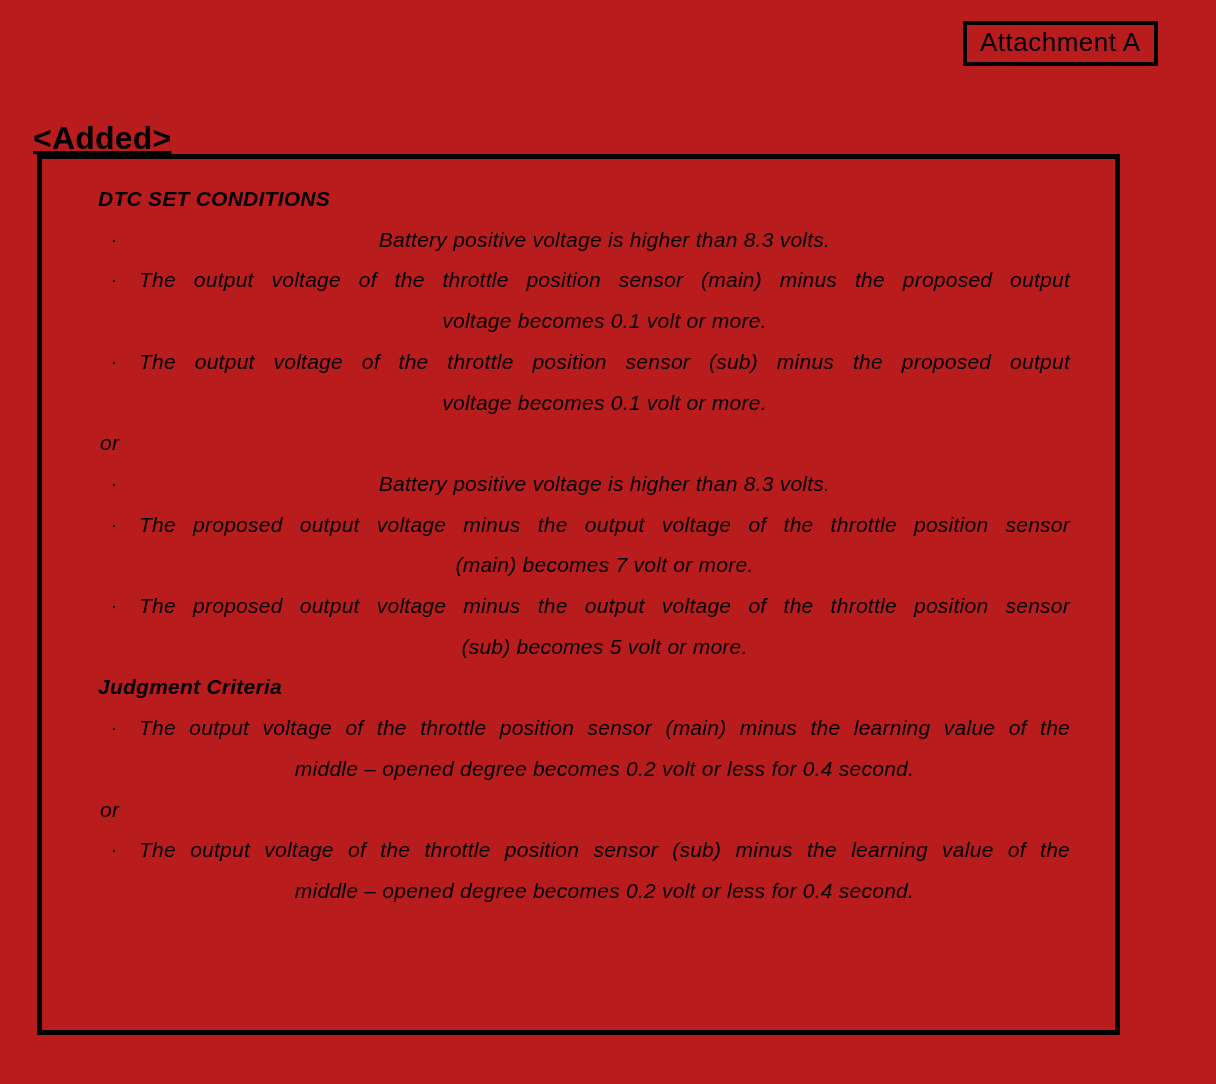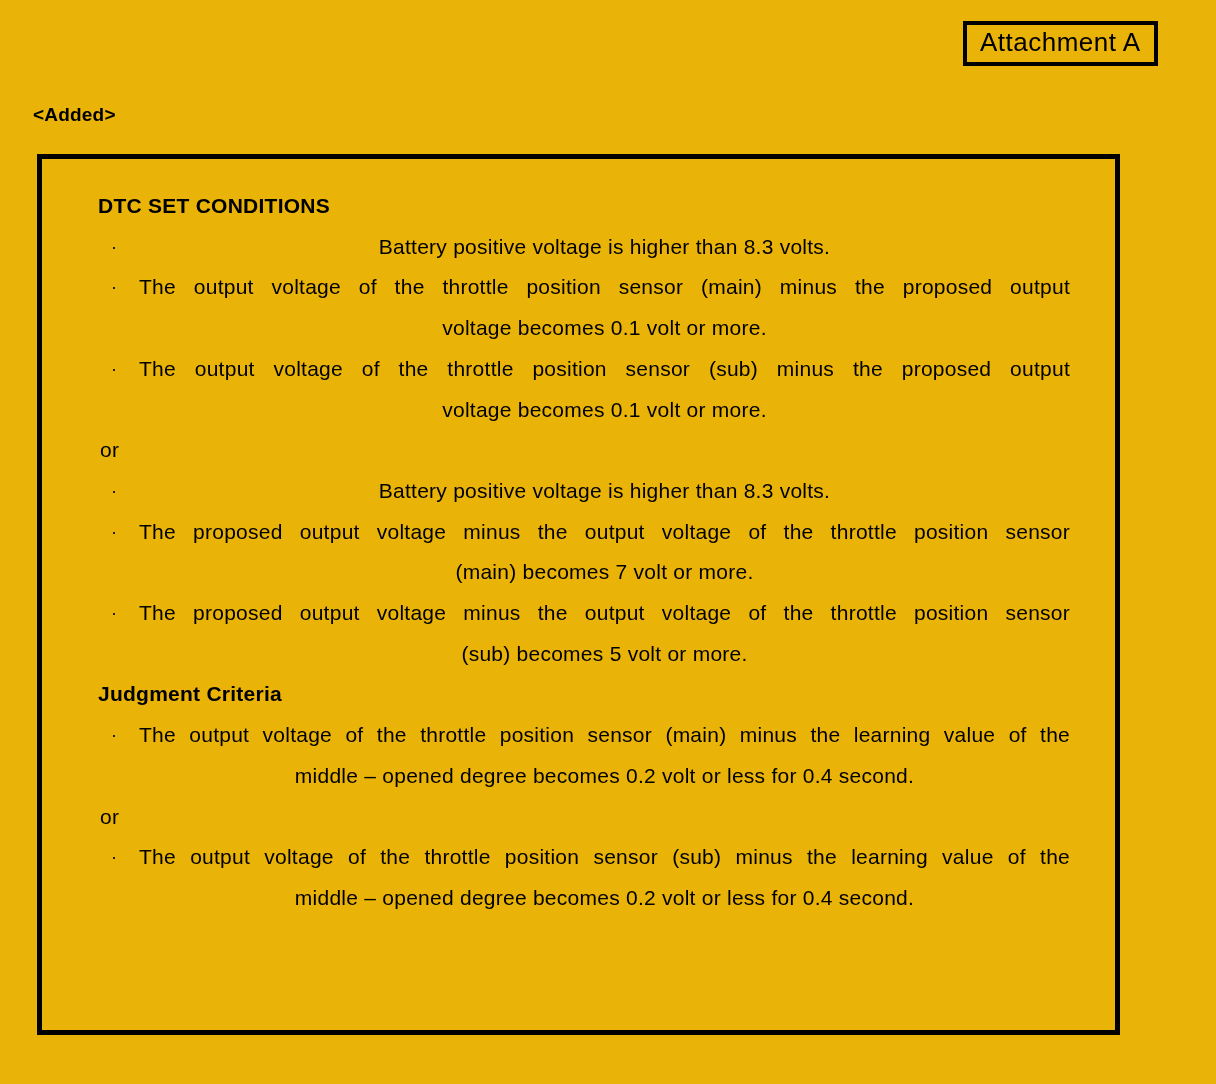--- a/index.html
+++ b/index.html
@@ -6,56 +6,58 @@
     margin: 0;
     padding: 0;
     background: #ffffff;
     color: #000000;
     font-family: "Liberation Sans", sans-serif;
   }
   .page {
     position: relative;
     width: 1216px;
     height: 1084px;
-    background: #eab308;
+    background: #b91c1c;
     overflow: hidden;
   }
   .attachment-box {
     position: absolute;
     left: 963px;
     top: 21px;
     border: 4px solid #000000;
     padding: 3px 13px 5px 13px;
     font-size: 26px;
     letter-spacing: 0.5px;
     line-height: 1.1;
     white-space: nowrap;
   }
   .added-label {
     position: absolute;
     left: 33px;
-    top: 104px;
-    font-size: 19px;
+    top: 120px;
+    font-size: 32px;
     font-weight: bold;
     letter-spacing: 0.2px;
+    text-decoration: underline;
   }
   .main-box {
     position: absolute;
     left: 37px;
     top: 154px;
     width: 1083px;
     height: 881px;
     border: 5px solid #000000;
     box-sizing: border-box;
   }
   .content {
-    padding: 27px 45px 0 56px;
+    padding: 20px 45px 0 56px;
     font-size: 21px;
     letter-spacing: 0.25px;
     line-height: 40.7px;
+    font-style: italic;
   }
   .line { margin: 0; }
   .t-title, .t-heading { font-weight: bold; }
   .t-connector { padding-left: 2px; }
   .t-bullet { display: flex; }
   .dot {
     flex: 0 0 41px;
     width: 41px;
     box-sizing: border-box;
     padding-left: 13px;

